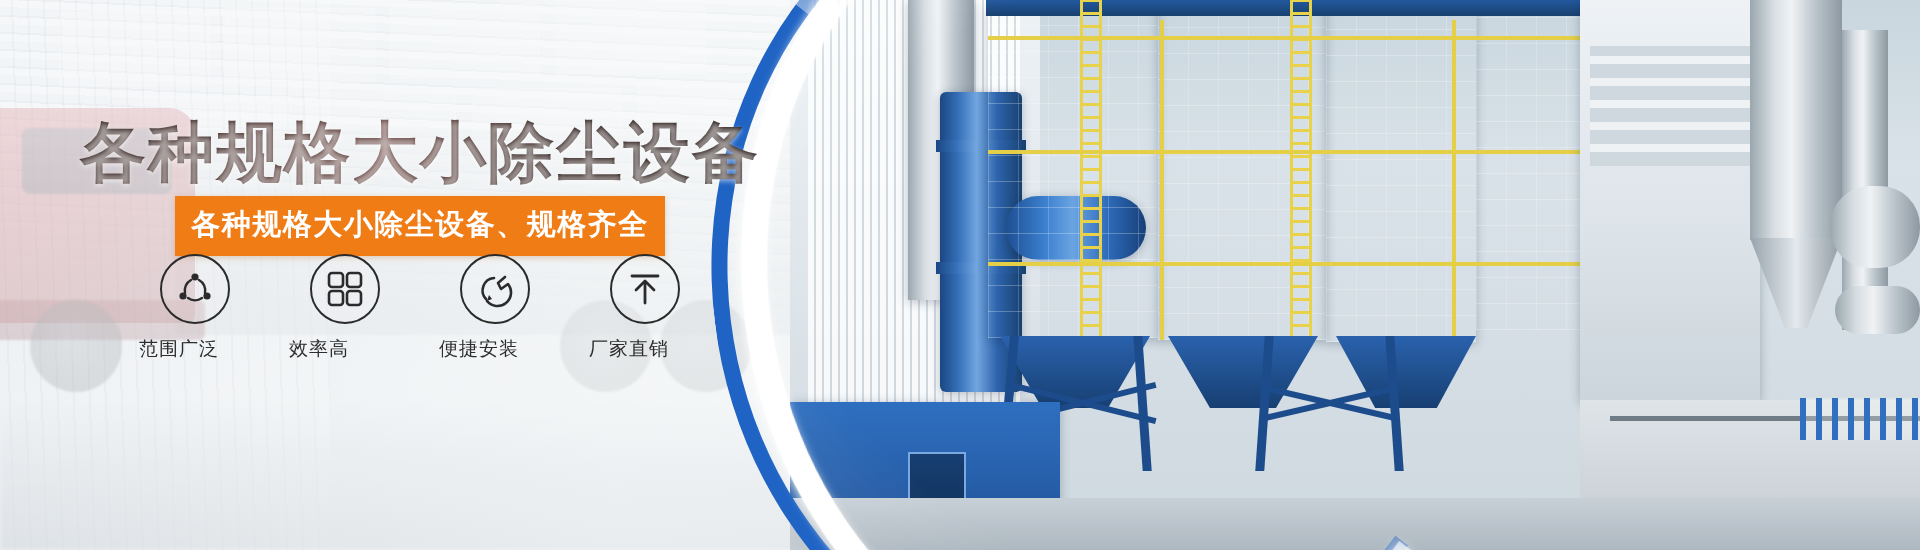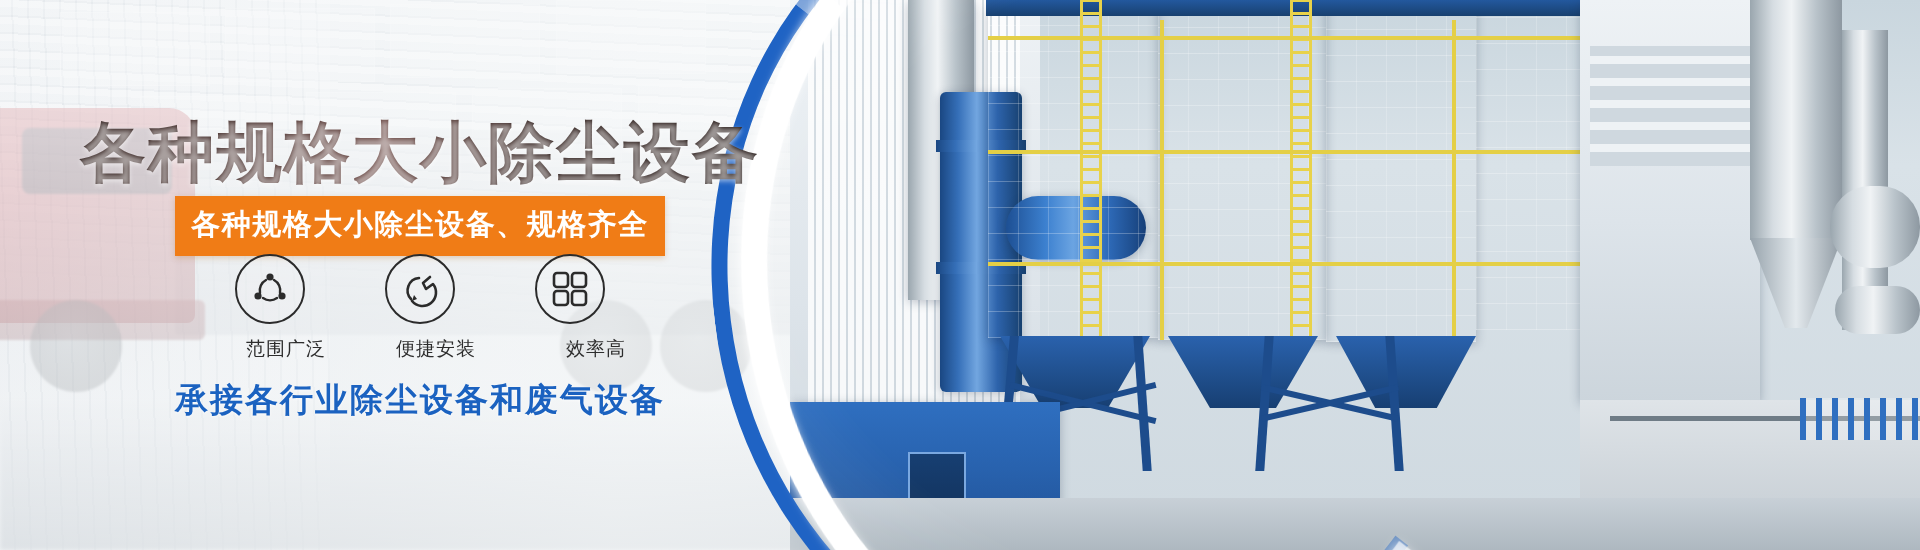--- a/index.html
+++ b/index.html
@@ -193,21 +193,21 @@
     font-size:29px; font-weight:bold; letter-spacing:1.5px;
     padding:9px 16px 11px;
     white-space:nowrap;
     box-shadow:0 2px 6px rgba(180,95,10,.25);
   }
 
   .features {
     position:absolute; left:0; top:254px; width:840px;
     display:flex; justify-content:center; gap:38px;
   }
-  .feat { width:112px; text-align:right; }
+  .feat { width:112px; text-align:left; }
   .feat-circle {
     width:70px; height:70px; margin:0 auto;
     border:2.5px solid #2b2b2b; border-radius:50%;
     display:flex; align-items:center; justify-content:center;
     background:rgba(255,255,255,.10);
   }
   .feat-label {
     margin-top:12px; font-size:19px; color:#2d2d2d; letter-spacing:1px;
     white-space:nowrap; font-weight:500;
   }
@@ -333,40 +333,49 @@
             <circle cx="21" cy="9" r="3.6" fill="#2b2b2b"></circle>
             <circle cx="9" cy="28" r="3.6" fill="#2b2b2b"></circle>
             <circle cx="33" cy="28" r="3.6" fill="#2b2b2b"></circle>
           </svg>
         </div>
         <div class="feat-label">范围广泛</div>
       </div>
 
       <div class="feat">
         <div class="feat-circle">
-          <svg width="42" height="42" viewBox="0 0 42 42" aria-hidden="true">
-            <path d="M31 9 L24 15 L27 21 L34 16 A12.5 12.5 0 0 1 13 33" fill="none" stroke="#2b2b2b" stroke-width="2.6" stroke-linecap="round" stroke-linejoin="round"></path>
-            <path d="M12 31 A12.5 12.5 0 0 1 20 10" fill="none" stroke="#2b2b2b" stroke-width="2.6" stroke-linecap="round"></path>
-            <path d="M13 33 L18 31 L15 27 Z" fill="#2b2b2b"></path>
-          </svg>
-        </div>
-        <div class="feat-label">便捷安装</div>
-      </div>
-
-      <div class="feat">
-        <div class="feat-circle">
           <svg width="40" height="40" viewBox="0 0 40 40" aria-hidden="true">
             <rect x="4" y="4" width="14" height="14" rx="3" fill="none" stroke="#2b2b2b" stroke-width="2.6"></rect>
             <rect x="22" y="4" width="14" height="14" rx="3" fill="none" stroke="#2b2b2b" stroke-width="2.6"></rect>
             <rect x="4" y="22" width="14" height="14" rx="3" fill="none" stroke="#2b2b2b" stroke-width="2.6"></rect>
             <rect x="22" y="22" width="14" height="14" rx="3" fill="none" stroke="#2b2b2b" stroke-width="2.6"></rect>
           </svg>
         </div>
         <div class="feat-label">效率高</div>
       </div>
 
+      <div class="feat">
+        <div class="feat-circle">
+          <svg width="42" height="42" viewBox="0 0 42 42" aria-hidden="true">
+            <path d="M31 9 L24 15 L27 21 L34 16 A12.5 12.5 0 0 1 13 33" fill="none" stroke="#2b2b2b" stroke-width="2.6" stroke-linecap="round" stroke-linejoin="round"></path>
+            <path d="M12 31 A12.5 12.5 0 0 1 20 10" fill="none" stroke="#2b2b2b" stroke-width="2.6" stroke-linecap="round"></path>
+            <path d="M13 33 L18 31 L15 27 Z" fill="#2b2b2b"></path>
+          </svg>
+        </div>
+        <div class="feat-label">便捷安装</div>
+      </div>
+
+      <div class="feat">
+        <div class="feat-circle">
+          <svg width="40" height="40" viewBox="0 0 40 40" aria-hidden="true">
+            <line x1="7" y1="7" x2="33" y2="7" stroke="#2b2b2b" stroke-width="2.8" stroke-linecap="round"></line>
+            <line x1="20" y1="13" x2="20" y2="34" stroke="#2b2b2b" stroke-width="2.8" stroke-linecap="round"></line>
+            <polyline points="11,21 20,12 29,21" fill="none" stroke="#2b2b2b" stroke-width="2.8" stroke-linecap="round" stroke-linejoin="round"></polyline>
+          </svg>
+        </div>
+        <div class="feat-label">厂家直销</div>
+      </div>
 
     </div>
 
-    <div class="tagline">承接各行业除尘设备和废气设备</div>
   </div>
 
 </div>
 
 </body></html>

